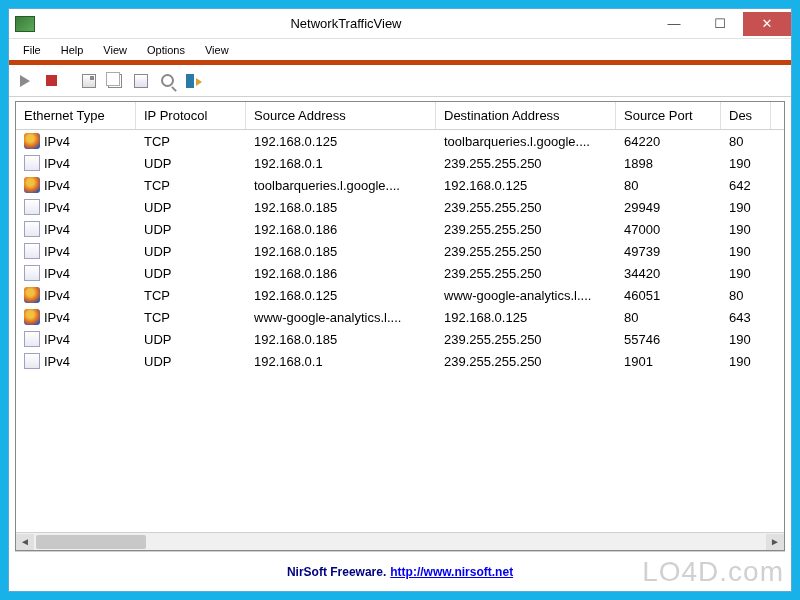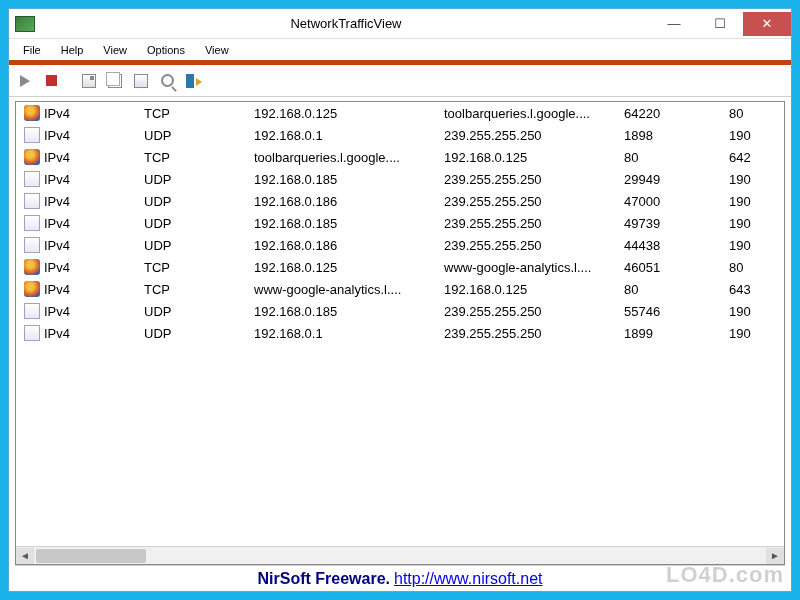--- a/index.html
+++ b/index.html
@@ -38,24 +38,24 @@
     .lv-row { display: flex; height: 22px; align-items: center; }
     .lv-cell { padding: 0 8px; white-space: nowrap; overflow: hidden; text-overflow: ellipsis; }
     .row-icon { width: 16px; height: 16px; margin-right: 4px; flex-shrink: 0; border-radius: 3px; display:inline-block; vertical-align:middle; }
     .row-icon.firefox { background: radial-gradient(circle at 40% 35%, #f0c040 25%, #e06a20 55%, #3a5aaa 80%); }
     .row-icon.generic { background: linear-gradient(#fff,#e8e8f4); border:1px solid #a0a0c0; border-radius:0; }
     .c0cell { display:flex; align-items:center; width:120px; }
     .scrollbar-h { height: 18px; background: #f0f0f0; border-top: 1px solid #d0d0d0; display:flex; align-items:center; }
     .sb-btn { width:18px; height:16px; background:#e0e0e0; display:flex; align-items:center; justify-content:center; font-size:10px; color:#555; }
     .sb-track { flex:1; height:16px; background:#f0f0f0; position:relative; }
     .sb-thumb { position:absolute; left:2px; top:1px; width:110px; height:14px; background:#c8c8c8; border-radius:2px; }
-    .statusbar { height: 26px; border-top: 1px solid #d0d0d0; display:flex; align-items:center; justify-content:center; font-size:16px; }
+    .statusbar { height: 40px; border-top: 1px solid #d0d0d0; display:flex; align-items:center; justify-content:center; font-size:12px; }
     .statusbar .brand { color:#000080; font-weight:bold; }
-    .statusbar .link { color:#0000ee; text-decoration:underline; margin-left:4px; }
-    .watermark { position:absolute; bottom:12px; right:16px; font-size:22px; font-weight:bold; color:rgba(120,120,120,0.35); letter-spacing:1px; pointer-events:none; }
+    .statusbar .link { color:#0000ee; text-decoration:underline; margin-left:4px;font-weight:bold; }
+    .watermark { position:absolute; bottom:12px; right:16px; font-size:28px; font-weight:normal; color:rgba(120,120,120,0.35); letter-spacing:1px; pointer-events:none; }
   </style>
 </head>
 <body>
 
 <div class="window">
   <div class="titlebar">
     <div class="titlebar-icon"></div>
     <div class="titlebar-title">NetworkTrafficView</div>
     <div class="titlebar-controls">
       <div class="tb-btn min">—</div>
@@ -92,20 +92,28 @@
     <div class="tb-icon">
         <div class="find-icon"></div>
       </div>
     <div class="tb-icon">
         <div class="exit-icon"></div>
       </div>
   </div>
 
   <div class="content">
     <div class="listview">
+      <div class="lv-header">
+        <div class="lv-col c0">Ethernet Type</div>
+        <div class="lv-col c1">IP Protocol</div>
+        <div class="lv-col c2">Source Address</div>
+        <div class="lv-col c3">Destination Address</div>
+        <div class="lv-col c4">Source Port</div>
+        <div class="lv-col c5">Des</div>
+      </div>
       <div class="lv-body" id="lv-body">
           <div class="lv-row">
             <div class="lv-cell c0cell">
               <span class="row-icon firefox"></span>
               <span>IPv4</span>
             </div>
             <div class="lv-cell c1">TCP</div>
             <div class="lv-cell c2">192.168.0.125</div>
             <div class="lv-cell c3">toolbarqueries.l.google....</div>
             <div class="lv-cell c4">64220</div>
@@ -167,21 +175,21 @@
             <div class="lv-cell c5">190</div>
           </div>
           <div class="lv-row">
             <div class="lv-cell c0cell">
               <span class="row-icon generic"></span>
               <span>IPv4</span>
             </div>
             <div class="lv-cell c1">UDP</div>
             <div class="lv-cell c2">192.168.0.186</div>
             <div class="lv-cell c3">239.255.255.250</div>
-            <div class="lv-cell c4">44438</div>
+            <div class="lv-cell c4">34420</div>
             <div class="lv-cell c5">190</div>
           </div>
           <div class="lv-row">
             <div class="lv-cell c0cell">
               <span class="row-icon firefox"></span>
               <span>IPv4</span>
             </div>
             <div class="lv-cell c1">TCP</div>
             <div class="lv-cell c2">192.168.0.125</div>
             <div class="lv-cell c3">www-google-analytics.l....</div>
@@ -211,21 +219,21 @@
             <div class="lv-cell c5">190</div>
           </div>
           <div class="lv-row">
             <div class="lv-cell c0cell">
               <span class="row-icon generic"></span>
               <span>IPv4</span>
             </div>
             <div class="lv-cell c1">UDP</div>
             <div class="lv-cell c2">192.168.0.1</div>
             <div class="lv-cell c3">239.255.255.250</div>
-            <div class="lv-cell c4">1899</div>
+            <div class="lv-cell c4">1901</div>
             <div class="lv-cell c5">190</div>
           </div>
         </div>
       <div class="scrollbar-h">
         <div class="sb-btn">◄</div>
         <div class="sb-track">
             <div class="sb-thumb"></div>
           </div>
         <div class="sb-btn">►</div>
       </div>

